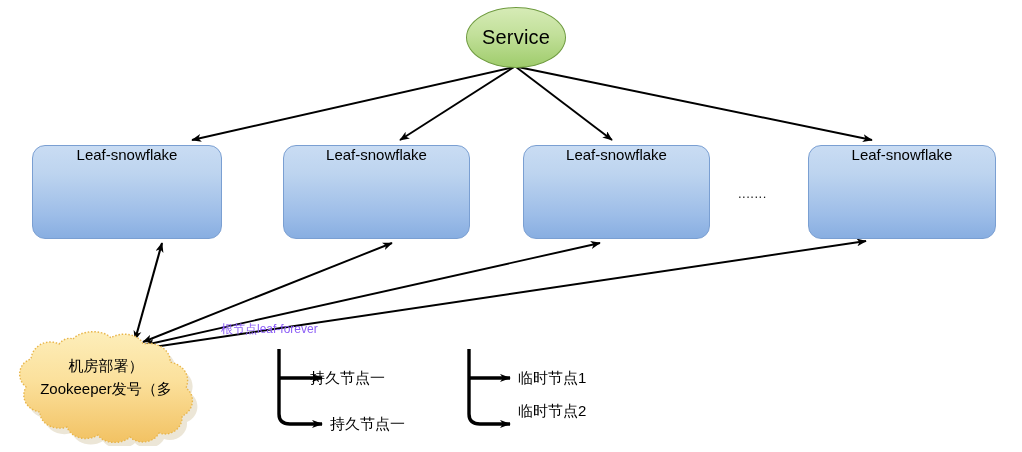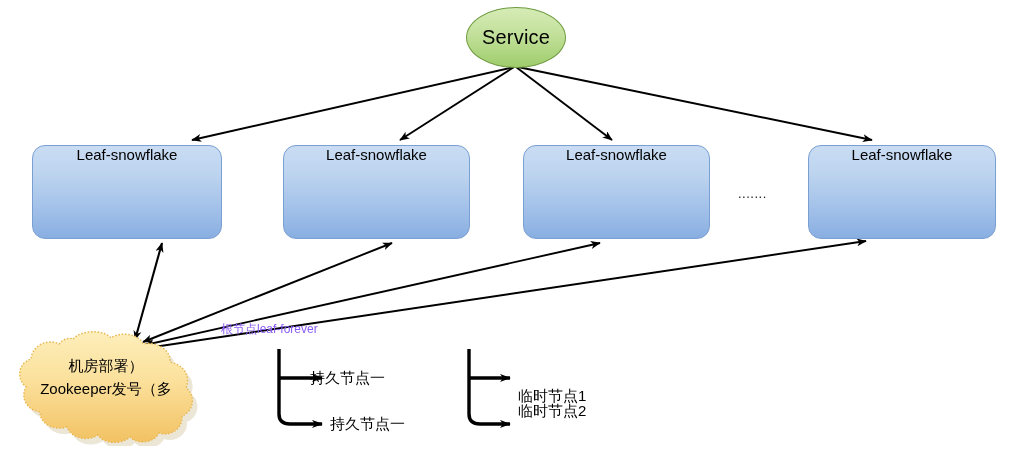--- a/index.html
+++ b/index.html
@@ -120,21 +120,21 @@
     position: absolute;
     font-size: 15px;
     color: #000;
     white-space: nowrap;
     z-index: 3;
   }
   #tree-forever-root  { left: 221px; top: 321px; }
   #tree-forever-c1    { left: 310px; top: 369px; }
   #tree-forever-c2    { left: 330px; top: 415px; }
   #tree-temp-root     { left: 427px; top: 321px; }
-  #tree-temp-c1       { left: 518px; top: 369px; margin-top: 18px; }
+  #tree-temp-c1       { left: 518px; top: 369px; }
   #tree-temp-c2       { left: 518px; top: 402px; }
 </style>
 </head>
 <body>
 
 <div id="canvas">
 
   <svg id="edges" viewBox="0 0 1022 452" width="1022" height="452">
     <defs>
       <marker id="ah" markerWidth="11" markerHeight="11" refX="9.2" refY="4" orient="auto" markerUnits="userSpaceOnUse">

